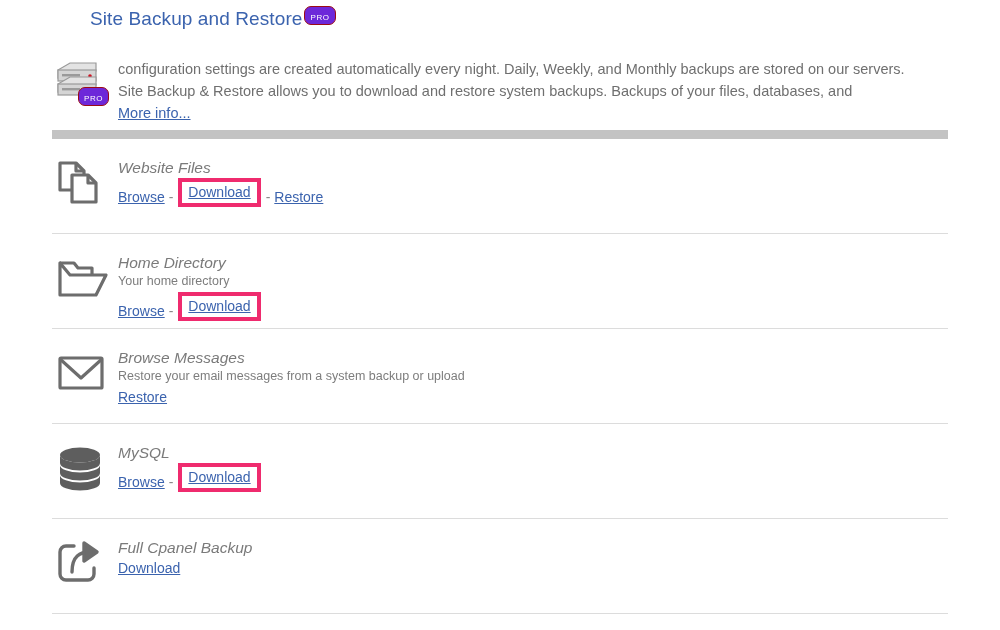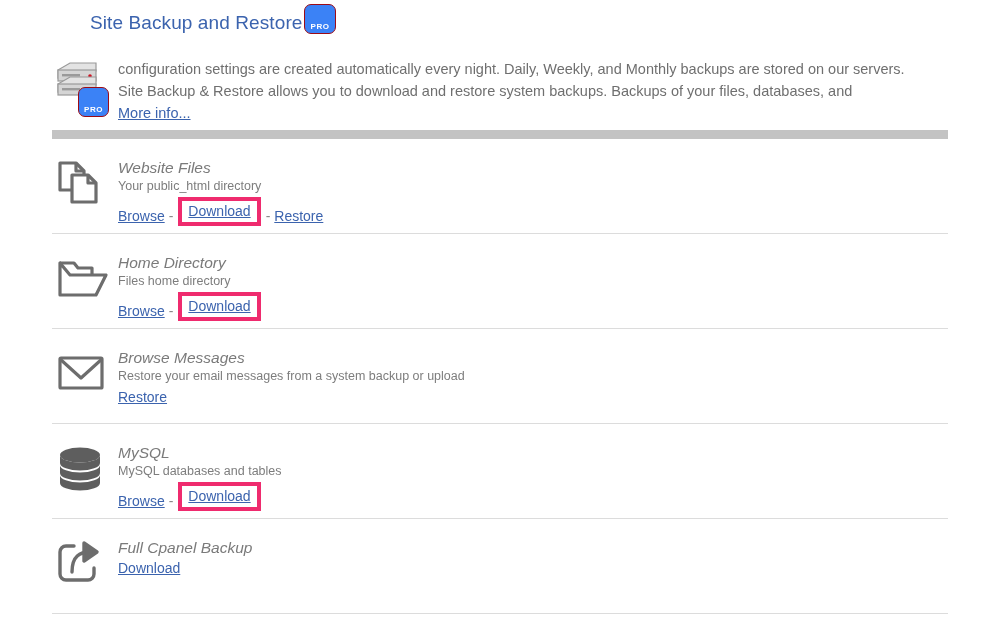--- a/index.html
+++ b/index.html
@@ -33,27 +33,27 @@
   .page-title {
     font-size: 19px;
     color: #3b63ae;
     font-weight: normal;
     letter-spacing: .1px;
     line-height: 22px;
     white-space: nowrap;
   }
   .pro-badge {
     display: inline-block;
-    background: #3b82f6;
+    background: #6d28d9;
     color: #ffffff;
     font-size: 8px;
-    font-weight: bold;
+    font-weight: normal;
     letter-spacing: .6px;
     line-height: 11px;
-    padding: 16px 5px 1px 5px;
+    padding: 5px 5px 1px 5px;
     border-radius: 7px;
     border: 1px solid #9c0b16;
     margin-left: 2px;
     margin-top: -1px;
     position: relative;
     top: -3px;
   }
 
   
   .intro {
@@ -212,21 +212,20 @@
         <g fill="none" stroke="#6d6d6d" stroke-width="3.2" stroke-linejoin="round">
           <path d="M8 7 L24 7 L32 15 L32 34 L8 34 Z"></path>
           <path d="M24 7 L24 15 L32 15"></path>
           <path d="M20 19 L36 19 L44 27 L44 46 L20 46 Z" fill="#ffffff"></path>
           <path d="M36 19 L36 27 L44 27"></path>
         </g>
       </svg>
     </div>
     <div class="row-body">
       <div class="row-title">Website Files</div>
-      <div class="row-desc">Your public_html directory</div>
       <div class="row-links">
         <a>Browse</a>
         <span class="sep">-</span>
         <span class="hl"><a>Download</a></span>
         <span class="sep">-</span>
         <a>Restore</a>
       </div>
     </div>
   </div>
   <div class="divider" style="top:233px;"></div>
@@ -235,21 +234,21 @@
     <div class="row-icon">
       <svg width="62" height="56" viewBox="0 0 62 56">
         <g fill="none" stroke="#6d6d6d" stroke-width="3.2" stroke-linejoin="round">
           <path d="M8 12 L22 12 L26 17 L40 17 L40 24"></path>
           <path d="M8 12 L8 44 L44 44 L54 24 L18 24 Z"></path>
         </g>
       </svg>
     </div>
     <div class="row-body">
       <div class="row-title">Home Directory</div>
-      <div class="row-desc">Files home directory</div>
+      <div class="row-desc">Your home directory</div>
       <div class="row-links">
         <a>Browse</a>
         <span class="sep">-</span>
         <span class="hl"><a>Download</a></span>
       </div>
     </div>
   </div>
   <div class="divider" style="top:328px;"></div>
 
   <div class="row" style="top:346px;">
@@ -277,21 +276,20 @@
         <g fill="#5e5e5e">
           <ellipse cx="28" cy="14" rx="20" ry="7.5"></ellipse>
           <path d="M8 14 L8 22 A20 7.5 0 0 0 48 22 L48 14 A20 7.5 0 0 1 8 14 Z"></path>
           <path d="M8 24 L8 32 A20 7.5 0 0 0 48 32 L48 24 A20 7.5 0 0 1 8 24 Z"></path>
           <path d="M8 34 L8 42 A20 7.5 0 0 0 48 42 L48 34 A20 7.5 0 0 1 8 34 Z"></path>
         </g>
       </svg>
     </div>
     <div class="row-body">
       <div class="row-title">MySQL</div>
-      <div class="row-desc">MySQL databases and tables</div>
       <div class="row-links">
         <a>Browse</a>
         <span class="sep">-</span>
         <span class="hl"><a>Download</a></span>
       </div>
     </div>
   </div>
   <div class="divider" style="top:518px;"></div>
 
   <div class="row" style="top:536px;">

